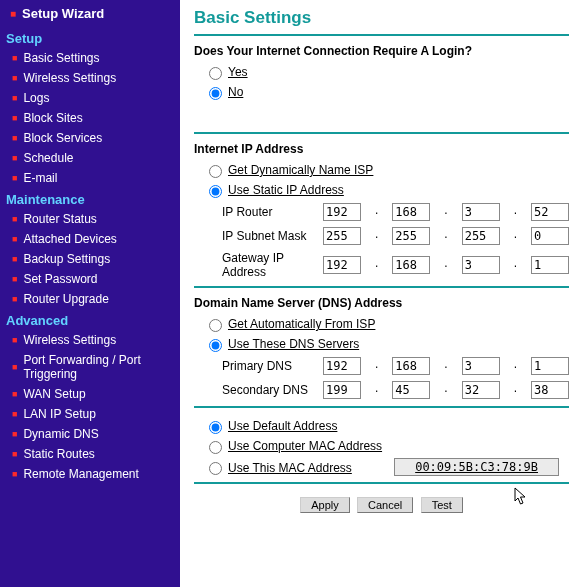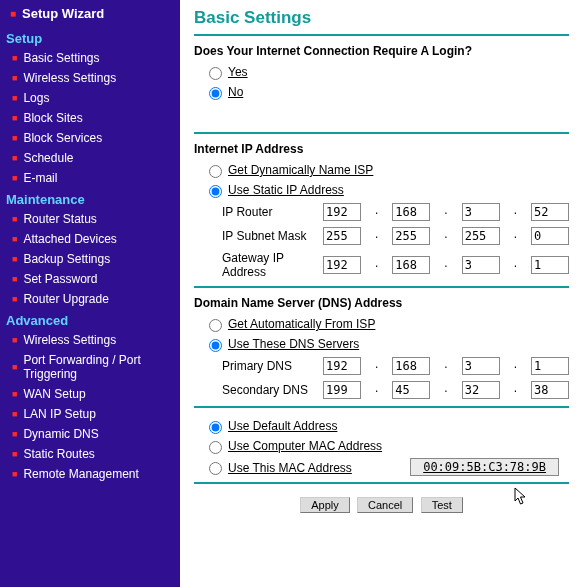--- a/index.html
+++ b/index.html
@@ -18,21 +18,21 @@
   hr.sep { border:none; border-top:2px solid #139A9A; margin:4px 0 8px 0; }
   .section-title { font-weight:bold; font-size:12px; margin:2px 0 4px 0; }
   .radio-row { display:flex; align-items:center; padding:2px 0 2px 10px; font-size:12px;text-decoration:underline; }
   .radio-row input { margin-right:6px; }
   .indent { margin-left:28px; }
   .field-row { display:flex; align-items:center; padding:3px 0; }
   .field-label { width:142px; font-size:12px; }
   .ip-group { display:flex; align-items:flex-start; gap:13px; }
   .ip-group input { width:38px; font-family: monospace; font-size:12px; text-align:left; padding:1px 2px; height:18px; border:1px solid #888; background:#fff; }
   .ip-group .dot { margin:0 1px; }
-  .mac-box { font-family: monospace; font-size:12px; border:1px solid #888; background:#ebebeb; padding:1px 12px; }
+  .mac-box { font-family: monospace; font-size:12px; border:1px solid #888; background:#ebebeb; padding:1px 20px; }
   .buttons { text-align:center; margin-top:13px; position:relative; }
   .buttons button { font-family: Verdana, sans-serif; font-size:11px; padding:1px 10px; margin:0 2px; background:#ddd; border:1px outset #ccc; cursor:pointer; }
   .cursor { position:absolute; left:320px; bottom:6px; width:14px; height:20px; pointer-events:none; }
   .cursor svg { width:14px; height:20px; }
   .spacer { height:26px; }
 </style>
 </head>
 <body>
 
 <div class="wrap">

